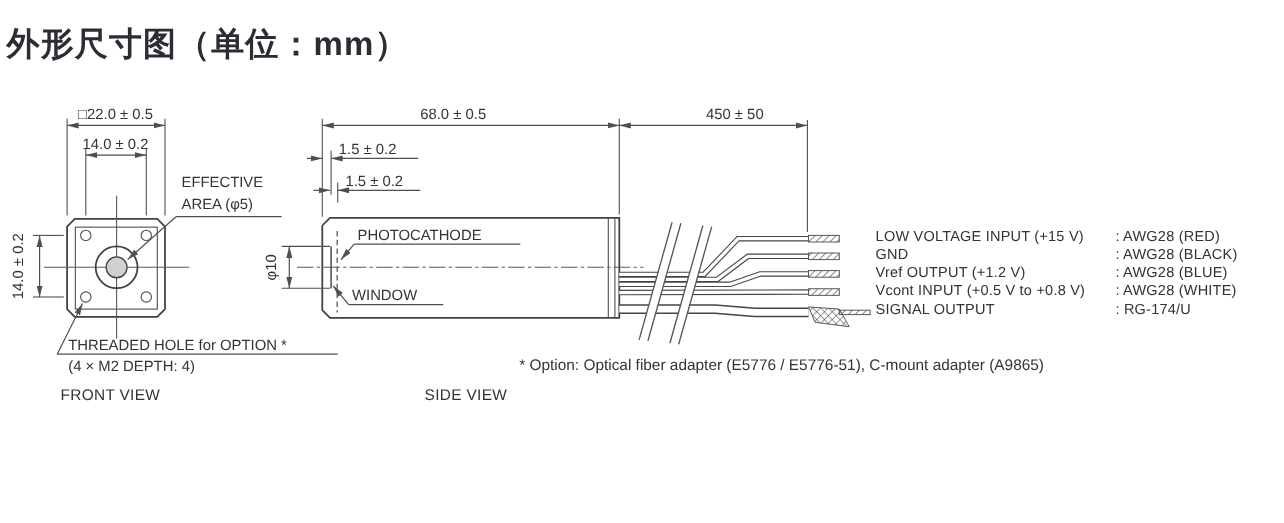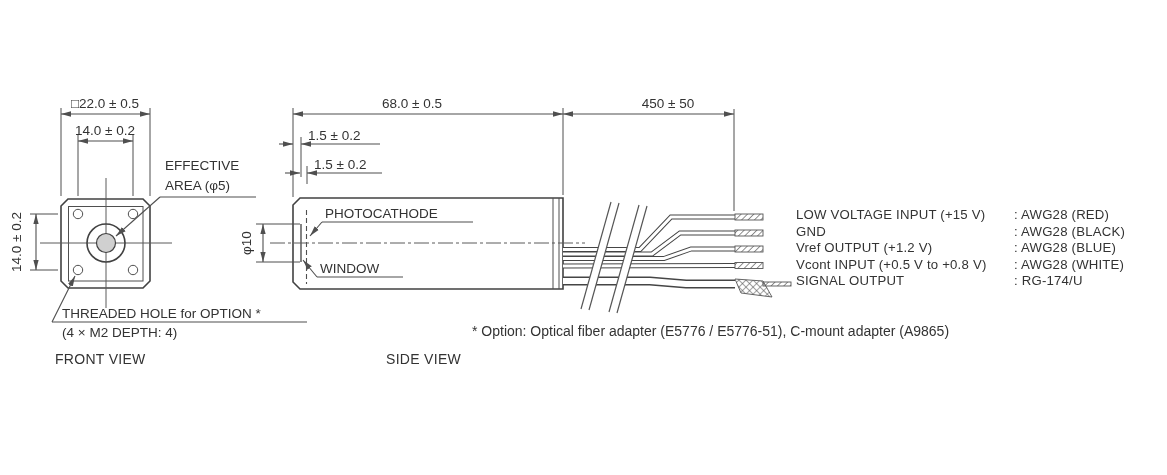--- a/index.html
+++ b/index.html
@@ -22,20 +22,21 @@
   .outline{stroke:#414141;stroke-width:1.6;fill:none;}
   .thin{stroke:#4f4f4f;stroke-width:1;fill:none;}
   .dimline{stroke:#4f4f4f;stroke-width:1.1;fill:none;}
   .centerline{stroke:#5a5a5a;stroke-width:1;fill:none;}
 </style>
 </head>
 <body>
 
 <div id="stage">
 
+  <h1 id="title">外形尺寸图（单位：mm）</h1>
 
   <svg width="1167" height="475" viewBox="0 0 1167 475" xmlns="http://www.w3.org/2000/svg">
 
     <defs>
       <marker id="arr" viewBox="0 0 10 6" refX="9.5" refY="3" markerWidth="10" markerHeight="6" orient="auto-start-reverse">
         <path d="M0,0.5 L9.5,3 L0,5.5 Z" fill="#4f4f4f"></path>
       </marker>
       <pattern id="hatch" width="4.5" height="4.5" patternUnits="userSpaceOnUse" patternTransform="rotate(45)">
         <line x1="0" y1="0" x2="0" y2="4.5" stroke="#555" stroke-width="1.3"></line>
       </pattern>

